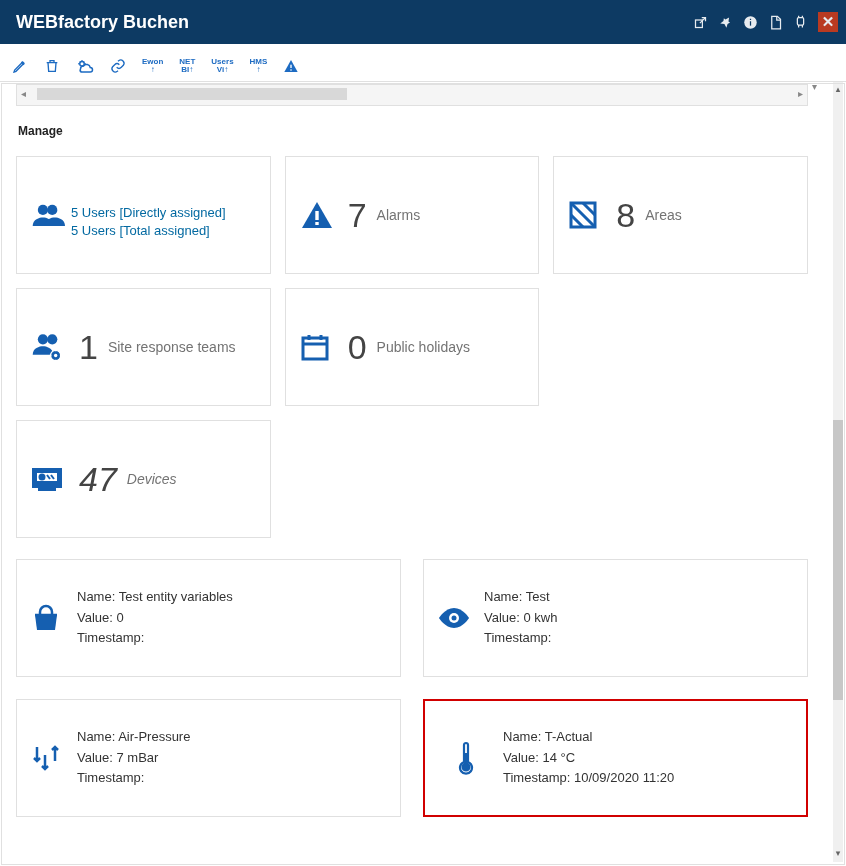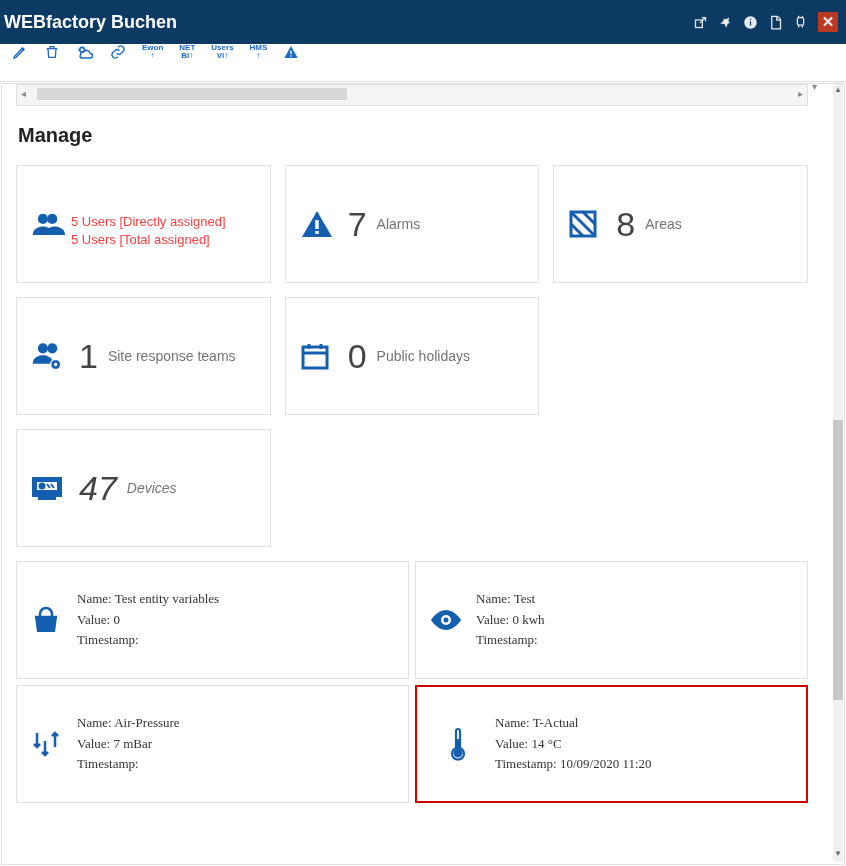--- a/index.html
+++ b/index.html
@@ -1,26 +1,26 @@
 <!DOCTYPE html>
 <html><head>
 <meta charset="utf-8">
 <style>
   * { box-sizing: border-box; margin: 0; padding: 0; }
   body { font-family: "Segoe UI", Arial, sans-serif; font-size: 13px; color: #333; background: #fff; width: 846px; height: 866px; overflow: hidden; }
 
   
-  .titlebar { background: #0d3a63; color: #fff; height: 44px; display: flex; align-items: center; padding: 0 8px 0 4px; }
+  .titlebar { background: #0d3a63; color: #fff; height: 44px; display: flex; align-items: center; padding: 0 8px 0 16px; }
   .titlebar .title { font-size: 18px; font-weight: 600; flex: 1; }
   .titlebar .actions { display: flex; align-items: center; gap: 10px; }
   .titlebar .actions span { font-size: 15px; cursor: pointer; opacity: .9; }
   .titlebar .close-btn { background: #cc3a1a; width: 20px; height: 20px; display: flex; align-items: center; justify-content: center; font-size: 12px; font-weight: bold; }
 
   
-  .toolbar { background: #fff; border-bottom: 1px solid #e0e0e0; height: 38px; display: flex; align-items: flex-start; padding: 0 12px; gap: 16px; }
+  .toolbar { background: #fff; border-bottom: 1px solid #e0e0e0; height: 38px; display: flex; align-items: flex-end; padding: 7px 12px; gap: 16px; }
   .toolbar .tbicon { color: #1d6bc2; font-size: 15px; cursor: pointer; }
   .toolbar .tbmini { color: #1d6bc2; font-size: 8px; font-weight: bold; text-align: center; line-height: 1; cursor: pointer; }
   .toolbar .tbmini span { display:block; }
   .toolbar .warn { color: #1d6bc2; font-size: 15px; }
 
   
   .outer { position:absolute; top:82px; bottom:0; left:0; right:0; border:1px solid #e0e0e0; margin:1px; overflow:auto; }
   .vscrollbar { position:absolute; right:3px; top:82px; width:10px; height:780px; background:#f0f0f0; }
   .vscrollthumb { position:absolute; right:3px; top:420px; width:10px; height:280px; background:#c7c7c7; }
   .vscroll-up, .vscroll-down { position:absolute; right:3px; width:10px; height:12px; font-size:9px; color:#666; text-align:center; }
@@ -28,33 +28,33 @@
 
   .inner { padding: 0 14px 20px 14px; width: 820px; }
 
   
   .hscroll { height: 22px; background:#f5f5f5; border:1px solid #e0e0e0; margin: 0 0 18px 0; position:relative; }
   .hscroll .thumb { position:absolute; left:20px; top:3px; height:12px; width:310px; background:#d8d8d8; }
   .hscroll .arrow { position:absolute; top:3px; font-size:10px; color:#888; }
   .hscroll .arrow.left { left:4px; } .hscroll .arrow.right { right:4px; }
   .hscroll .vstub { position:absolute; right:-10px; top:-4px; font-size:10px; color:#888; }
 
-  h2.section { font-size: 20px; font-weight: 700; color:#222; margin: 10px 0 18px 2px; }
+  h2.section { font-size: 12px; font-weight: 700; color:#222; margin: 10px 0 18px 2px; }
 
   
   .tiles { display:grid; grid-template-columns: repeat(3, 1fr); gap: 14px; }
   .tile { border:1px solid #e0e0e0; height: 118px; display:flex; align-items:center; padding: 0 14px; cursor:pointer; }
   .tile .ticon { width:40px; text-align:center; }
   .tile .tnum { font-size: 34px; font-weight: 400; color:#444; margin: 0 10px 0 8px; }
   .tile .tlabel { color:#737373; font-size: 14px; }
-  .tile.users .tlabel { color:#ef4444; font-size:13px; line-height:1.4;margin-top:14px; }
+  .tile.users .tlabel { color:#0369a1; font-size:13px; line-height:1.4;margin-top:14px; }
   .tile.devices { grid-column: 1 / 2; font-style: italic; }
 
   
-  .vars { display:grid; grid-template-columns: repeat(2, 1fr); gap: 6px; margin-top: 14px; font-family: Liberation Serif, serif; }
+  .vars { display:grid; grid-template-columns: repeat(2, 1fr); gap: 22px; margin-top: 21px; }
   .vcard { border:1px solid #e0e0e0; height: 118px; display:flex; align-items:center; padding: 0 14px; }
   .vcard.highlight { border:2px solid #d10000;padding-left:32px; }
   .vcard .vicon { width:46px; text-align:center; color:#155fb0; }
   .vcard .vtext { color:#333; font-size:13px; line-height:1.6; }
 
   
   svg { display:block; }
 </style>
 </head>
 <body>

